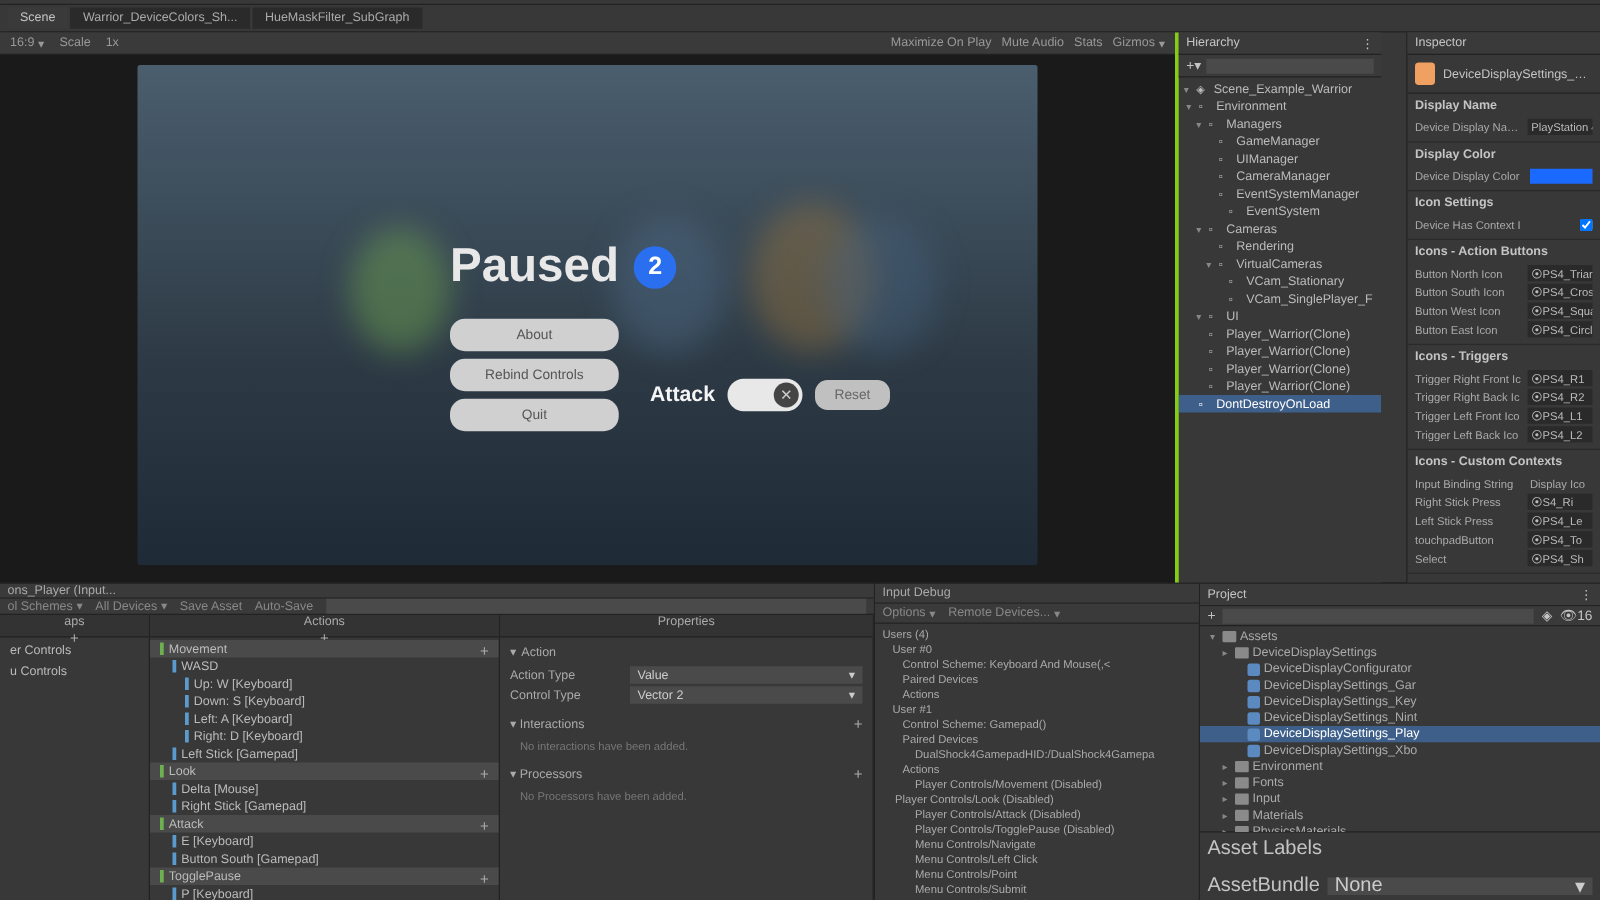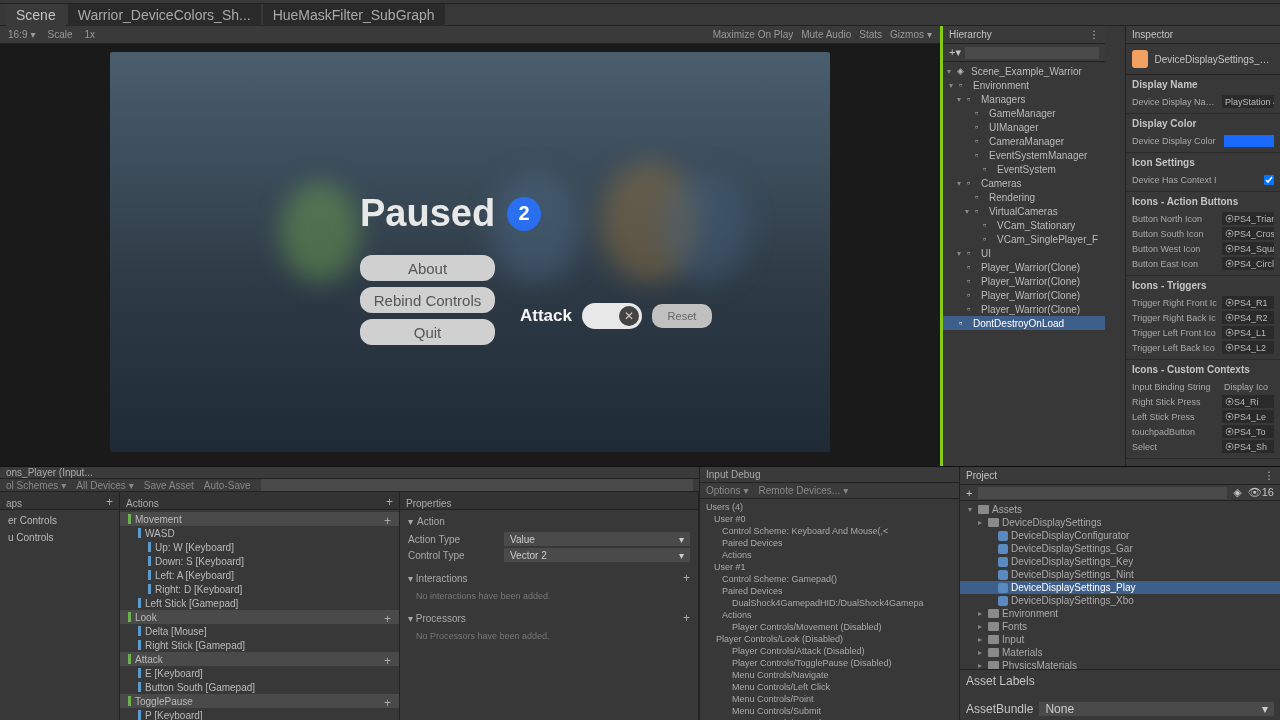--- a/index.html
+++ b/index.html
@@ -1,21 +1,21 @@
 <!DOCTYPE html>
 <html><head>
 <meta charset="utf-8">
 <style>
 * { margin: 0; padding: 0; box-sizing: border-box; font-family: Arial, sans-serif; }
 body { background: #383838; color: #c4c4c4; font-size: 11px; width: 1280px; height: 720px; overflow: hidden; }
 
 .top-toolbar { height: 4px; background: #383838; border-bottom: 1px solid #222; }
 
 .tabs-row { height: 22px; background: #383838; display: flex; align-items: center; padding: 0 6px; gap: 2px; border-bottom: 1px solid #222; }
-.tab { padding: 3px 10px; background: #2a2a2a; color: #aaa; font-size: 14px; cursor: pointer; }
+.tab { padding: 3px 10px; background: #2a2a2a; color: #aaa; font-size: 10px; cursor: pointer; }
 .tab.active { background: #3a3a3a; color: #c4c4c4; }
 
 .main-area { display: flex; height: 440px; }
 
 .game-panel { flex: 1; display: flex; flex-direction: column; }
 .game-toolbar { height: 18px; background: #3a3a3a; display: flex; align-items: center; padding: 0 8px; gap: 12px; font-size: 10px; color: #999; border-bottom: 1px solid #222; }
 .game-toolbar-left { display: flex; gap: 12px; }
 .game-toolbar-right { margin-left: auto; display: flex; gap: 8px; }
 .toolbar-dropdown { display: flex; align-items: center; gap: 3px; cursor: pointer; }
 
@@ -26,21 +26,21 @@
 .bs1 { width: 80px; height: 100px; background: rgba(120,180,80,0.4); left: 170px; top: 130px; }
 .bs2 { width: 90px; height: 110px; background: rgba(80,110,140,0.4); left: 380px; top: 120px; }
 .bs3 { width: 100px; height: 120px; background: rgba(160,120,60,0.4); left: 490px; top: 110px; }
 .bs4 { width: 90px; height: 110px; background: rgba(70,100,130,0.4); left: 550px; top: 120px; }
 
 .pause-menu { position: absolute; left: 250px; top: 140px; }
 .pause-title { display: flex; align-items: center; gap: 12px; margin-bottom: 20px; }
 .pause-title h1 { font-size: 38px; font-weight: 600; color: #e8e8e8; }
 .player-badge { width: 34px; height: 34px; border-radius: 50%; background: #2a6ff0; color: white; display: flex; align-items: center; justify-content: center; font-size: 20px; font-weight: 700; }
 .menu-buttons { display: flex; flex-direction: column; gap: 6px; width: 135px; }
-.menu-btn { height: 26px; background: #d0d0d0; color: #555; border: none; border-radius: 12px; font-size: 15px; cursor: pointer; }
+.menu-btn { height: 26px; background: #d0d0d0; color: #555; border: none; border-radius: 12px; font-size: 11px; cursor: pointer; }
 .rebind-panel { position: absolute; left: 160px; top: 48px; display: flex; align-items: center; gap: 10px; }
 .rebind-label { font-size: 17px; font-weight: 700; color: #f5f5f5; }
 .rebind-toggle { width: 60px; height: 26px; background: #e8e8e8; border-radius: 13px; position: relative; cursor: pointer; }
 .rebind-thumb { position: absolute; right: 3px; top: 3px; width: 20px; height: 20px; border-radius: 50%; background: #444; display: flex; align-items: center; justify-content: center; color: #ccc; font-size: 12px; }
 .reset-btn { width: 60px; height: 24px; background: #c0c0c0; color: #666; border: none; border-radius: 10px; font-size: 11px; cursor: pointer; }
 
 .hierarchy-panel { width: 165px; background: #383838; border-left: 3px solid #84cc16; display: flex; flex-direction: column; }
 .panel-header { height: 18px; background: #3a3a3a; display: flex; align-items: center; padding: 0 6px; font-size: 10px; border-bottom: 1px solid #222; justify-content: space-between; }
 .panel-toolbar { height: 18px; background: #3a3a3a; display: flex; align-items: center; padding: 0 6px; gap: 4px; border-bottom: 1px solid #222; }
 .tree { flex: 1; overflow-y: auto; font-size: 10px; padding: 2px 0; }
@@ -64,21 +64,21 @@
 .bottom-area { display: flex; height: 254px; border-top: 1px solid #111; }
 
 .input-actions-panel { width: 700px; background: #383838; display: flex; flex-direction: column; border-right: 1px solid #222; }
 .ia-header { height: 16px; background: #3a3a3a; padding: 0 6px; font-size: 10px; display: flex; align-items: center; color: #aaa; border-bottom: 1px solid #222; }
 .ia-toolbar { height: 16px; background: #3a3a3a; padding: 0 6px; font-size: 10px; display: flex; align-items: center; gap: 10px; color: #888; border-bottom: 1px solid #222; }
 .ia-columns { flex: 1; display: flex; }
 .ia-col { border-right: 1px solid #222; display: flex; flex-direction: column; }
 .ia-col-maps { width: 120px; }
 .ia-col-actions { width: 280px; }
 .ia-col-props { flex: 1; }
-.ia-col-header { height: 18px; background: #333; display: flex; align-items: flex-end; justify-content: space-between; padding: 0 6px; font-size: 10px; color: #aaa; border-bottom: 1px solid #222; }
+.ia-col-header { height: 18px; background: #333; display: flex; align-items: center; justify-content: space-between; padding: 0 6px; font-size: 10px; color: #aaa; border-bottom: 1px solid #222; flex-direction: column; }
 .ia-col-body { flex: 1; overflow-y: auto; padding: 2px 0; }
 .map-item { padding: 3px 8px; font-size: 10px; color: #bbb; cursor: pointer; }
 .action-item { display: flex; align-items: flex-start; padding: 2px 4px; font-size: 10px; color: #bbb; cursor: pointer; height: 14px; }
 .action-item.header { background: #4a4a4a; }
 .action-bar { width: 3px; height: 100%; margin-right: 4px; }
 .bar-g { background: #6db050; }
 .bar-b { background: #5a9acd; }
 .prop-section { padding: 4px 8px; font-size: 10px; }
 .prop-header { display: flex; align-items: center; gap: 4px; color: #aaa; margin-bottom: 4px; }
 .prop-row { display: flex; align-items: center; height: 16px; gap: 6px; }
@@ -92,21 +92,21 @@
 .id-item { padding: 1px 4px; color: #aaa; white-space: nowrap; overflow: hidden; height: 12px; }
 
 .project-panel { flex: 1; background: #383838; display: flex; flex-direction: column; }
 .proj-search { height: 16px; background: #3a3a3a; display: flex; align-items: center; padding: 0 6px; gap: 6px; border-bottom: 1px solid #222; }
 .search-input { background: #4a4a4a; border: none; height: 12px; flex: 1; color: #ccc; font-size: 9px; padding: 0 4px; }
 .proj-body { flex: 1; overflow-y: auto; font-size: 10px; padding: 2px 0; }
 .proj-item { display: flex; align-items: center; padding: 1px 4px; color: #aaa; cursor: pointer; height: 13px; white-space: nowrap; }
 .proj-item.sel { background: #3e5f8a; color: #fff; }
 .folder-icon { width: 11px; height: 9px; background: #8a8a8a; border-radius: 1px; margin-right: 3px; }
 .asset-icon { width: 10px; height: 10px; background: #5a8ac0; border-radius: 2px; margin-right: 3px; }
-.proj-footer { padding: 4px 6px; font-size: 12px; border-top: 1px solid #222; }
+.proj-footer { padding: 4px 6px; font-size: 16px; border-top: 1px solid #222; }
 .proj-footer-row { display: flex; align-items: center; height: 14px; gap: 6px; }
 </style>
 </head>
 <body>
 
 <div class="top-toolbar"></div>
 
 <div class="tabs-row">
   <div class="tab active">Scene</div>
   <div class="tab">Warrior_DeviceColors_Sh...</div>

